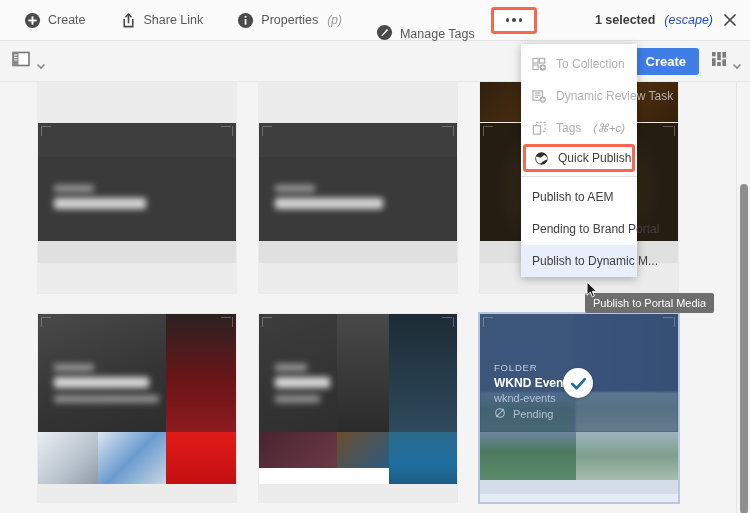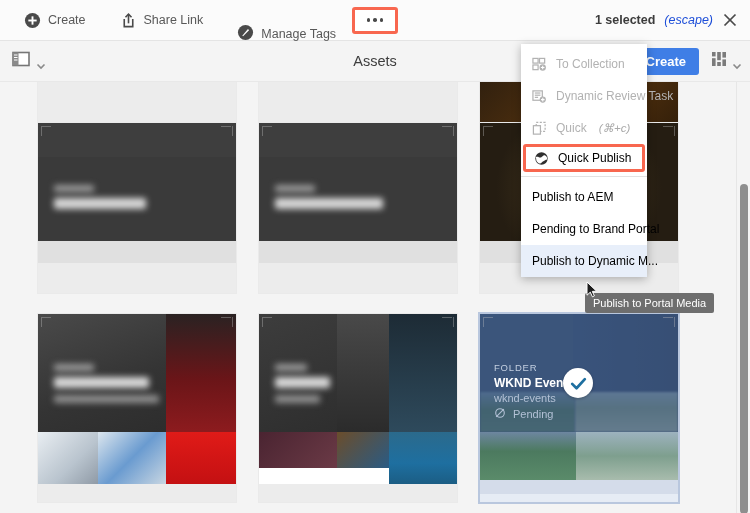--- a/index.html
+++ b/index.html
@@ -141,28 +141,28 @@
 
   
   .vscroll {
     position: absolute; right: 0; top: 82px; width: 14px; height: 431px;
     background: #f4f4f4; border-left: 1px solid #e6e6e6; z-index: 20;
   }
   .vthumb { position:absolute; left: 3px; top: 102px; width: 8px; height: 330px; background: #8e8e8e; border-radius: 4px; }
 
   
   .menu {
-    position: absolute; left: 521px; top: 44px; width: 126px;
+    position: absolute; left: 521px; top: 44px; width: 116px;
     background: #ffffff;
     box-shadow: 0 2px 9px rgba(0,0,0,.28);
     z-index: 60; padding: 4px 0 0 0;
   }
   .mi {
     display: flex; align-items: center; gap: 9px;
-    height: 32px; padding: 0 11px; font-size: 12px; color: #000000;
+    height: 32px; padding: 0 11px; font-size: 12px; color: #404040;
     cursor: pointer; white-space: nowrap;
   }
   .mi.disabled { color: #b2b2b2; cursor: default; }
   .mi .mkbd { color: #a9a9a9; font-style: italic; font-size: 11.5px; margin-left: 3px; }
   .mi-ico { width: 15px; height: 15px; flex: none; }
   .mi-ico svg { display:block; width:15px; height:15px; }
   .mi.highlight {
     border: 3px solid #f8674f; border-radius: 3px;
     margin: 0 2px; height: 28px; padding: 0 8px; background:#fff;
   }
@@ -337,21 +337,20 @@
           <rect x="2" y="8.5" width="3.5" height="1" fill="#fff"></rect>
         </svg>
       </span>
       <span class="caret">
         <svg viewBox="0 0 10 10" width="10" height="10">
             <path d="M1.5 3.5 L5 7 L8.5 3.5" fill="none" stroke="#8a8a8a" stroke-width="1.6"></path>
           </svg>
       </span>
     </div>
 
-    <div class="assets-title">Assets</div>
 
     <div class="subbar-right">
       <div class="selectall">
         <span>
           <svg viewBox="0 0 16 16" width="16" height="16">
             <rect x="1" y="1" width="14" height="14" rx="2.5" fill="#fff" stroke="#8a8a8a" stroke-width="1.4"></rect>
             <rect x="3.2" y="3.2" width="9.6" height="9.6" rx="1.2" fill="#7d7d7d"></rect>
             <polyline points="5,8.2 7.1,10.3 11.2,5.6" fill="none" stroke="#fff" stroke-width="1.5" stroke-linecap="round" stroke-linejoin="round"></polyline>
           </svg>
         </span>
@@ -398,20 +397,31 @@
         <svg viewBox="0 0 18 18" fill="none" stroke="#4a4a4a" stroke-width="1.7">
           <path d="M4.5 7.5 V15.5 H13.5 V7.5"></path>
             <path d="M9 12 V2.5"></path>
             <path d="M5.8 5.5 L9 2.3 L12.2 5.5"></path>
         </svg>
       </span>
       <span class="lbl">Share Link</span>
     </div>
 
 
+    <div class="tb-item" style="margin-left:14px;">
+      <span class="tb-ico">
+        <svg viewBox="0 0 18 18">
+            <circle cx="9" cy="9" r="8" fill="#4a4a4a"></circle>
+            <rect x="8.1" y="7.4" width="1.9" height="6" fill="#fff"></rect>
+            <circle cx="9.05" cy="5" r="1.1" fill="#fff"></circle>
+          </svg>
+      </span>
+      <span class="lbl">Properties</span>
+      <span class="kbd">(p)</span>
+    </div>
 
     <div class="tb-item" style="margin-left:14px;align-items:flex-end;">
       <span class="tb-ico">
         <svg viewBox="0 0 18 18">
             <circle cx="9" cy="9" r="8" fill="#4a4a4a"></circle>
             <path d="M5.6 12.4 L11.6 5.4 L12.8 6.6 L6.4 12.9 Z" fill="#fff"></path>
           </svg>
       </span>
       <span class="lbl">Manage Tags</span>
     </div>
@@ -465,21 +475,21 @@
       <span>Dynamic Review Task</span>
     </div>
 
     <div class="mi disabled">
       <span class="mi-ico">
         <svg viewBox="0 0 16 16" fill="none" stroke="#b2b2b2" stroke-width="1.3">
           <rect x="4.5" y="1.5" width="9.5" height="9.5" stroke-dasharray="2.2 1.6"></rect>
           <rect x="1.5" y="5" width="7.5" height="9" fill="#fff"></rect>
         </svg>
       </span>
-      <span>Quick</span>
+      <span>Tags</span>
       <span class="mkbd">(⌘+c)</span>
     </div>
 
 
     <div class="mi highlight">
       <span class="mi-ico">
         <svg viewBox="0 0 16 16">
           <circle cx="8" cy="8" r="6.6" fill="#2f2f2f"></circle>
           <path d="M2 6.5 C4.5 5.2 5.5 7.5 7.5 6.8 C9 6.3 9.6 4.2 11.5 4.6 C12.8 4.9 13.4 6.4 14 7.2 L14 9 C12 9 11.5 10.5 10 10.8 C8.5 11.1 8 13 6.5 13.4 C5 13.8 3.4 12 2.6 10.5 Z" fill="#fff"></path>
         </svg>

